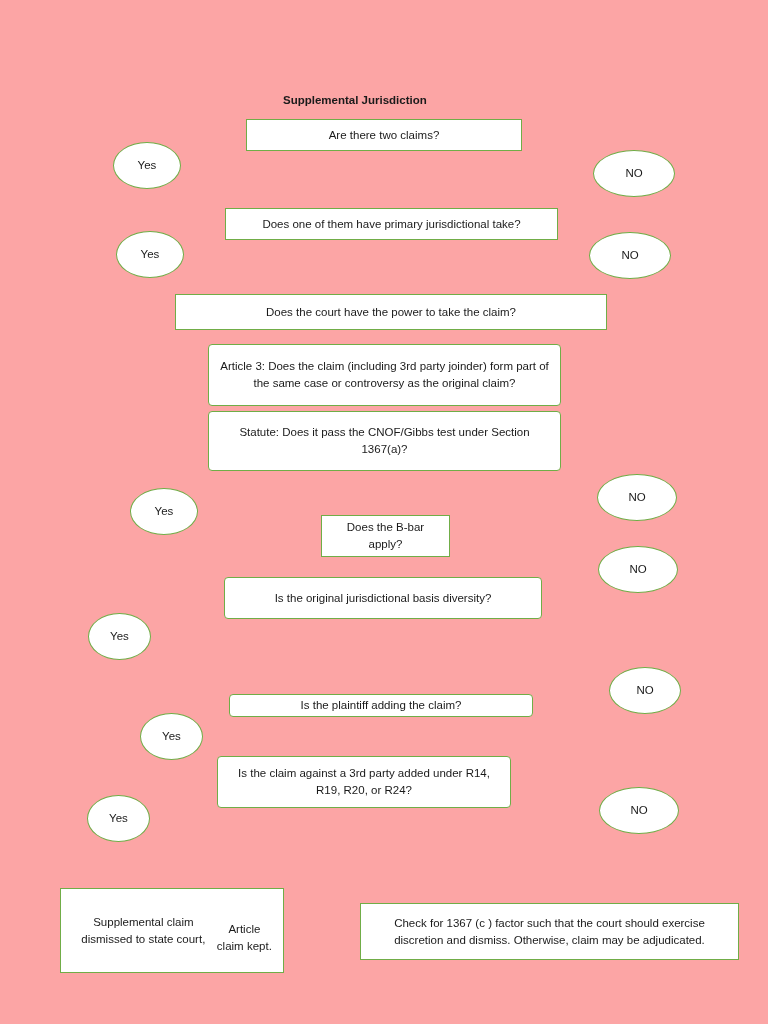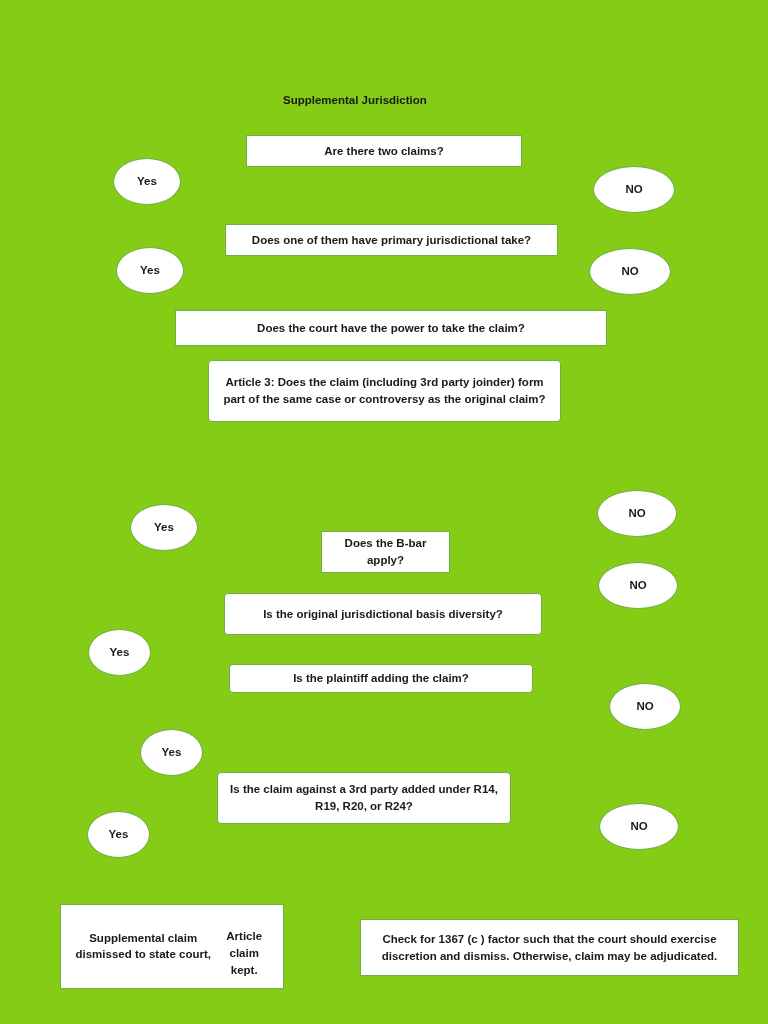--- a/index.html
+++ b/index.html
@@ -9,34 +9,33 @@
     background: #ffffff;
   }
   body {
     font-family: "Liberation Sans", sans-serif;
     color: #000000;
   }
   #page {
     position: relative;
     width: 768px;
     height: 1024px;
-    background: #84cc16;
+    background: #fca5a5;
     overflow: hidden;
   }
   .node {
     position: absolute;
     box-sizing: border-box;
     display: flex;
     align-items: center;
     justify-content: center;
     text-align: center;
     color: #1a1a1a;
-    font-weight: bold;
+    font-weight: normal;
     line-height: 1.45;
-    margin-top: 16px;
   }
   
   .box {
     border: 1.5px solid #70ad47;
     background: #ffffff;
     font-size: 11.5px;
     padding: 4px 10px;
   }
   .box.rounded {
     border-radius: 4px;
@@ -84,34 +83,35 @@
   <div class="node box" style="left:225px; top:208px; width:333px; height:32px;">Does one of them have primary jurisdictional take?</div>
 
   <div class="node oval" style="left:116px; top:231px; width:68px; height:47px;">Yes</div>
 
   <div class="node oval" style="left:589px; top:232px; width:82px; height:47px;">NO</div>
 
   <div class="node box" style="left:175px; top:294px; width:432px; height:36px;">Does the court have the power to take the claim?</div>
 
   <div class="node box rounded" style="left:208px; top:344px; width:353px; height:62px;">Article 3: Does the claim (including 3rd party joinder) form part of the same case or controversy as the original claim?</div>
 
+  <div class="node box rounded" style="left:208px; top:411px; width:353px; height:60px;">Statute: Does it pass the CNOF/Gibbs test under Section 1367(a)?</div>
 
   <div class="node oval" style="left:130px; top:488px; width:68px; height:47px;">Yes</div>
 
   <div class="node oval" style="left:597px; top:474px; width:80px; height:47px;">NO</div>
 
   <div class="node box" style="left:321px; top:515px; width:129px; height:42px;">Does the B-bar apply?</div>
 
   <div class="node oval" style="left:598px; top:546px; width:80px; height:47px;">NO</div>
 
   <div class="node box rounded" style="left:224px; top:577px; width:318px; height:42px;">Is the original jurisdictional basis diversity?</div>
 
   <div class="node oval" style="left:88px; top:613px; width:63px; height:47px;">Yes</div>
 
-  <div class="node box rounded" style="left:229px; top:648px; width:304px; height:29px;">Is the plaintiff adding the claim?</div>
+  <div class="node box rounded" style="left:229px; top:694px; width:304px; height:23px;">Is the plaintiff adding the claim?</div>
 
   <div class="node oval" style="left:609px; top:667px; width:72px; height:47px;">NO</div>
 
   <div class="node oval" style="left:140px; top:713px; width:63px; height:47px;">Yes</div>
 
   <div class="node box rounded" style="left:217px; top:756px; width:294px; height:52px;">Is the claim against a 3rd party added under R14, R19, R20, or R24?</div>
 
   <div class="node oval" style="left:87px; top:795px; width:63px; height:47px;">Yes</div>
 
   <div class="node oval" style="left:599px; top:787px; width:80px; height:47px;">NO</div>

